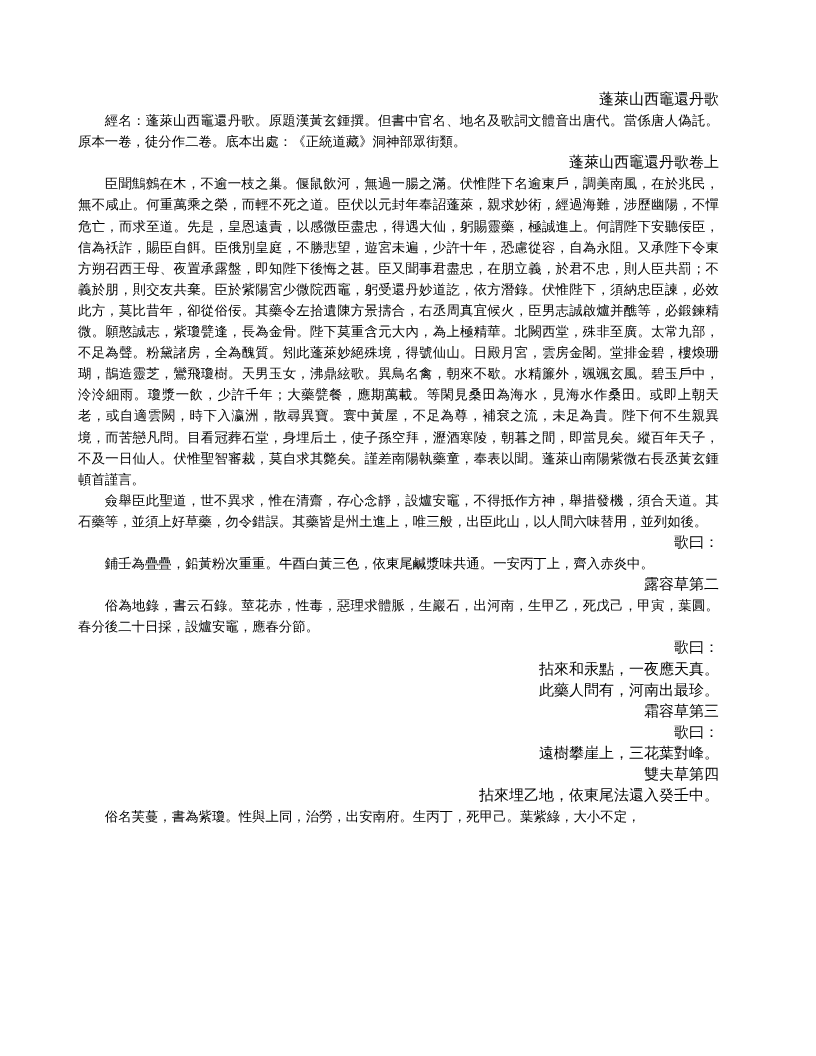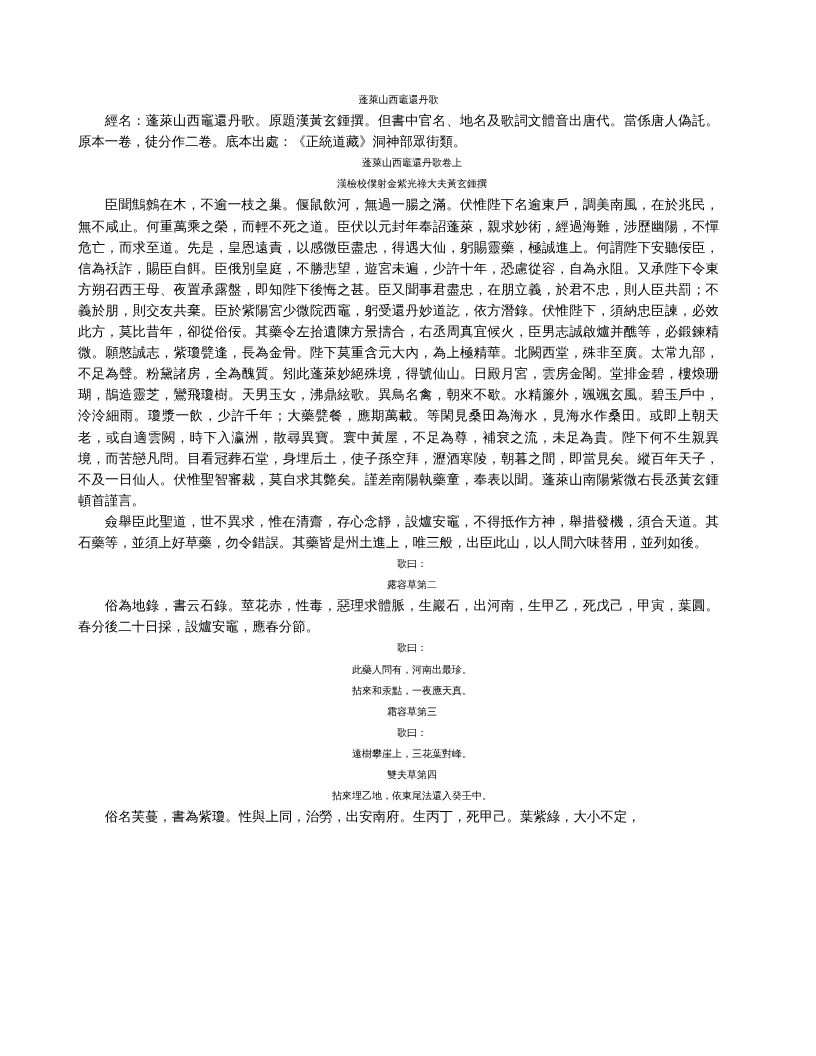--- a/index.html
+++ b/index.html
@@ -40,64 +40,64 @@
     font-family: Liberation Sans, sans-serif;
   }
   
   .indent {
     text-indent: 26.8px;
   }
   
   .line {
     margin: 0;
     padding: 0;
-    font-size: 10px;
+    font-size: 15px;
     line-height: 21.1px;
-    text-align: center;
+    text-align: right;
     text-indent: 26.8px;
     white-space: nowrap;
     font-family: "DejaVu Serif", "Liberation Serif", serif;
   }
   .line-flush {
     text-indent: 0;
   }
 </style>
 </head>
 <body>
 
 <div class="page">
   <div class="doc-body">
 
     <div class="line line-flush">蓬萊山西竈還丹歌</div>
 
     <p class="p indent">經名：蓬萊山西竈還丹歌。原題漢黃玄鍾撰。但書中官名、地名及歌詞文體音出唐代。當係唐人偽託。原本一卷，徒分作二卷。底本出處：《正統道藏》洞神部眾街類。</p>
 
     <div class="line">蓬萊山西竈還丹歌卷上</div>
 
-    <div class="line">漢檢校僕射金紫光祿大夫黃玄鍾撰</div>
 
     <p class="p indent">臣聞鷦鷯在木，不逾一枝之巢。偃鼠飲河，無過一腸之滿。伏惟陛下名逾東戶，調美南風，在於兆民，無不咸止。何重萬乘之榮，而輕不死之道。臣伏以元封年奉詔蓬萊，親求妙術，經過海難，涉歷幽陽，不憚危亡，而求至道。先是，皇恩遠責，以感微臣盡忠，得遇大仙，躬賜靈藥，極誠進上。何謂陛下安聽佞臣，信為祅詐，賜臣自餌。臣俄別皇庭，不勝悲望，遊宮未遍，少許十年，恐慮從容，自為永阻。又承陛下令東方朔召西王母、夜置承露盤，即知陛下後悔之甚。臣又聞事君盡忠，在朋立義，於君不忠，則人臣共罰；不義於朋，則交友共棄。臣於紫陽宮少微院西竈，躬受還丹妙道訖，依方潛錄。伏惟陛下，須納忠臣諫，必效此方，莫比昔年，卻從俗佞。其藥令左拾遺陳方景擣合，右丞周真宜候火，臣男志誠啟爐并醮等，必鍛鍊精微。願憨誠志，紫瓊甓逢，長為金骨。陛下莫重含元大內，為上極精華。北闕西堂，殊非至廣。太常九部，不足為聲。粉黛諸房，全為醜質。矧此蓬萊妙絕殊境，得號仙山。日殿月宮，雲房金閣。堂排金碧，樓煥珊瑚，鵲造靈芝，鸞飛瓊樹。天男玉女，沸鼎絃歌。異鳥名禽，朝來不歇。水精簾外，颯颯玄風。碧玉戶中，泠泠細雨。瓊漿一飲，少許千年；大藥甓餐，應期萬載。等閑見桑田為海水，見海水作桑田。或即上朝天老，或自適雲闕，時下入瀛洲，散尋異寶。寰中黃屋，不足為尊，補袞之流，未足為貴。陛下何不生親異境，而苦戀凡問。目看冠葬石堂，身埋后土，使子孫空拜，瀝酒寒陵，朝暮之間，即當見矣。縱百年天子，不及一日仙人。伏惟聖智審裁，莫自求其斃矣。謹差南陽執藥童，奉表以聞。蓬萊山南陽紫微右長丞黃玄鍾頓首謹言。</p>
 
     <p class="p indent">僉舉臣此聖道，世不異求，惟在清齋，存心念靜，設爐安竈，不得抵作方神，舉措發機，須合天道。其石藥等，並須上好草藥，勿令錯誤。其藥皆是州土進上，唯三般，出臣此山，以人間六味替用，並列如後。</p>
 
 
 
     <div class="line">歌曰：</div>
 
+    <p class="p indent">鋪壬為疊疊，鉛黃粉次重重。牛酉白黃三色，依東尾鹹漿味共通。一安丙丁上，齊入赤炎中。</p>
 
 
     <div class="line">露容草第二</div>
 
     <p class="p indent">俗為地錄，書云石錄。莖花赤，性毒，惡理求體脈，生巖石，出河南，生甲乙，死戊己，甲寅，葉圓。春分後二十日採，設爐安竈，應春分節。</p>
 
     <div class="line">歌曰：</div>
 
+    <div class="line">拈來和汞點，一夜應天真。</div>
+
     <div class="line">此藥人問有，河南出最珍。</div>
-
-    <div class="line">拈來和汞點，一夜應天真。</div>
 
     <div class="line">霜容草第三</div>
 
 
     <div class="line">歌曰：</div>
 
     <div class="line">遠樹攀崖上，三花葉對峰。</div>
 
     <div class="line">雙夫草第四</div>
 

